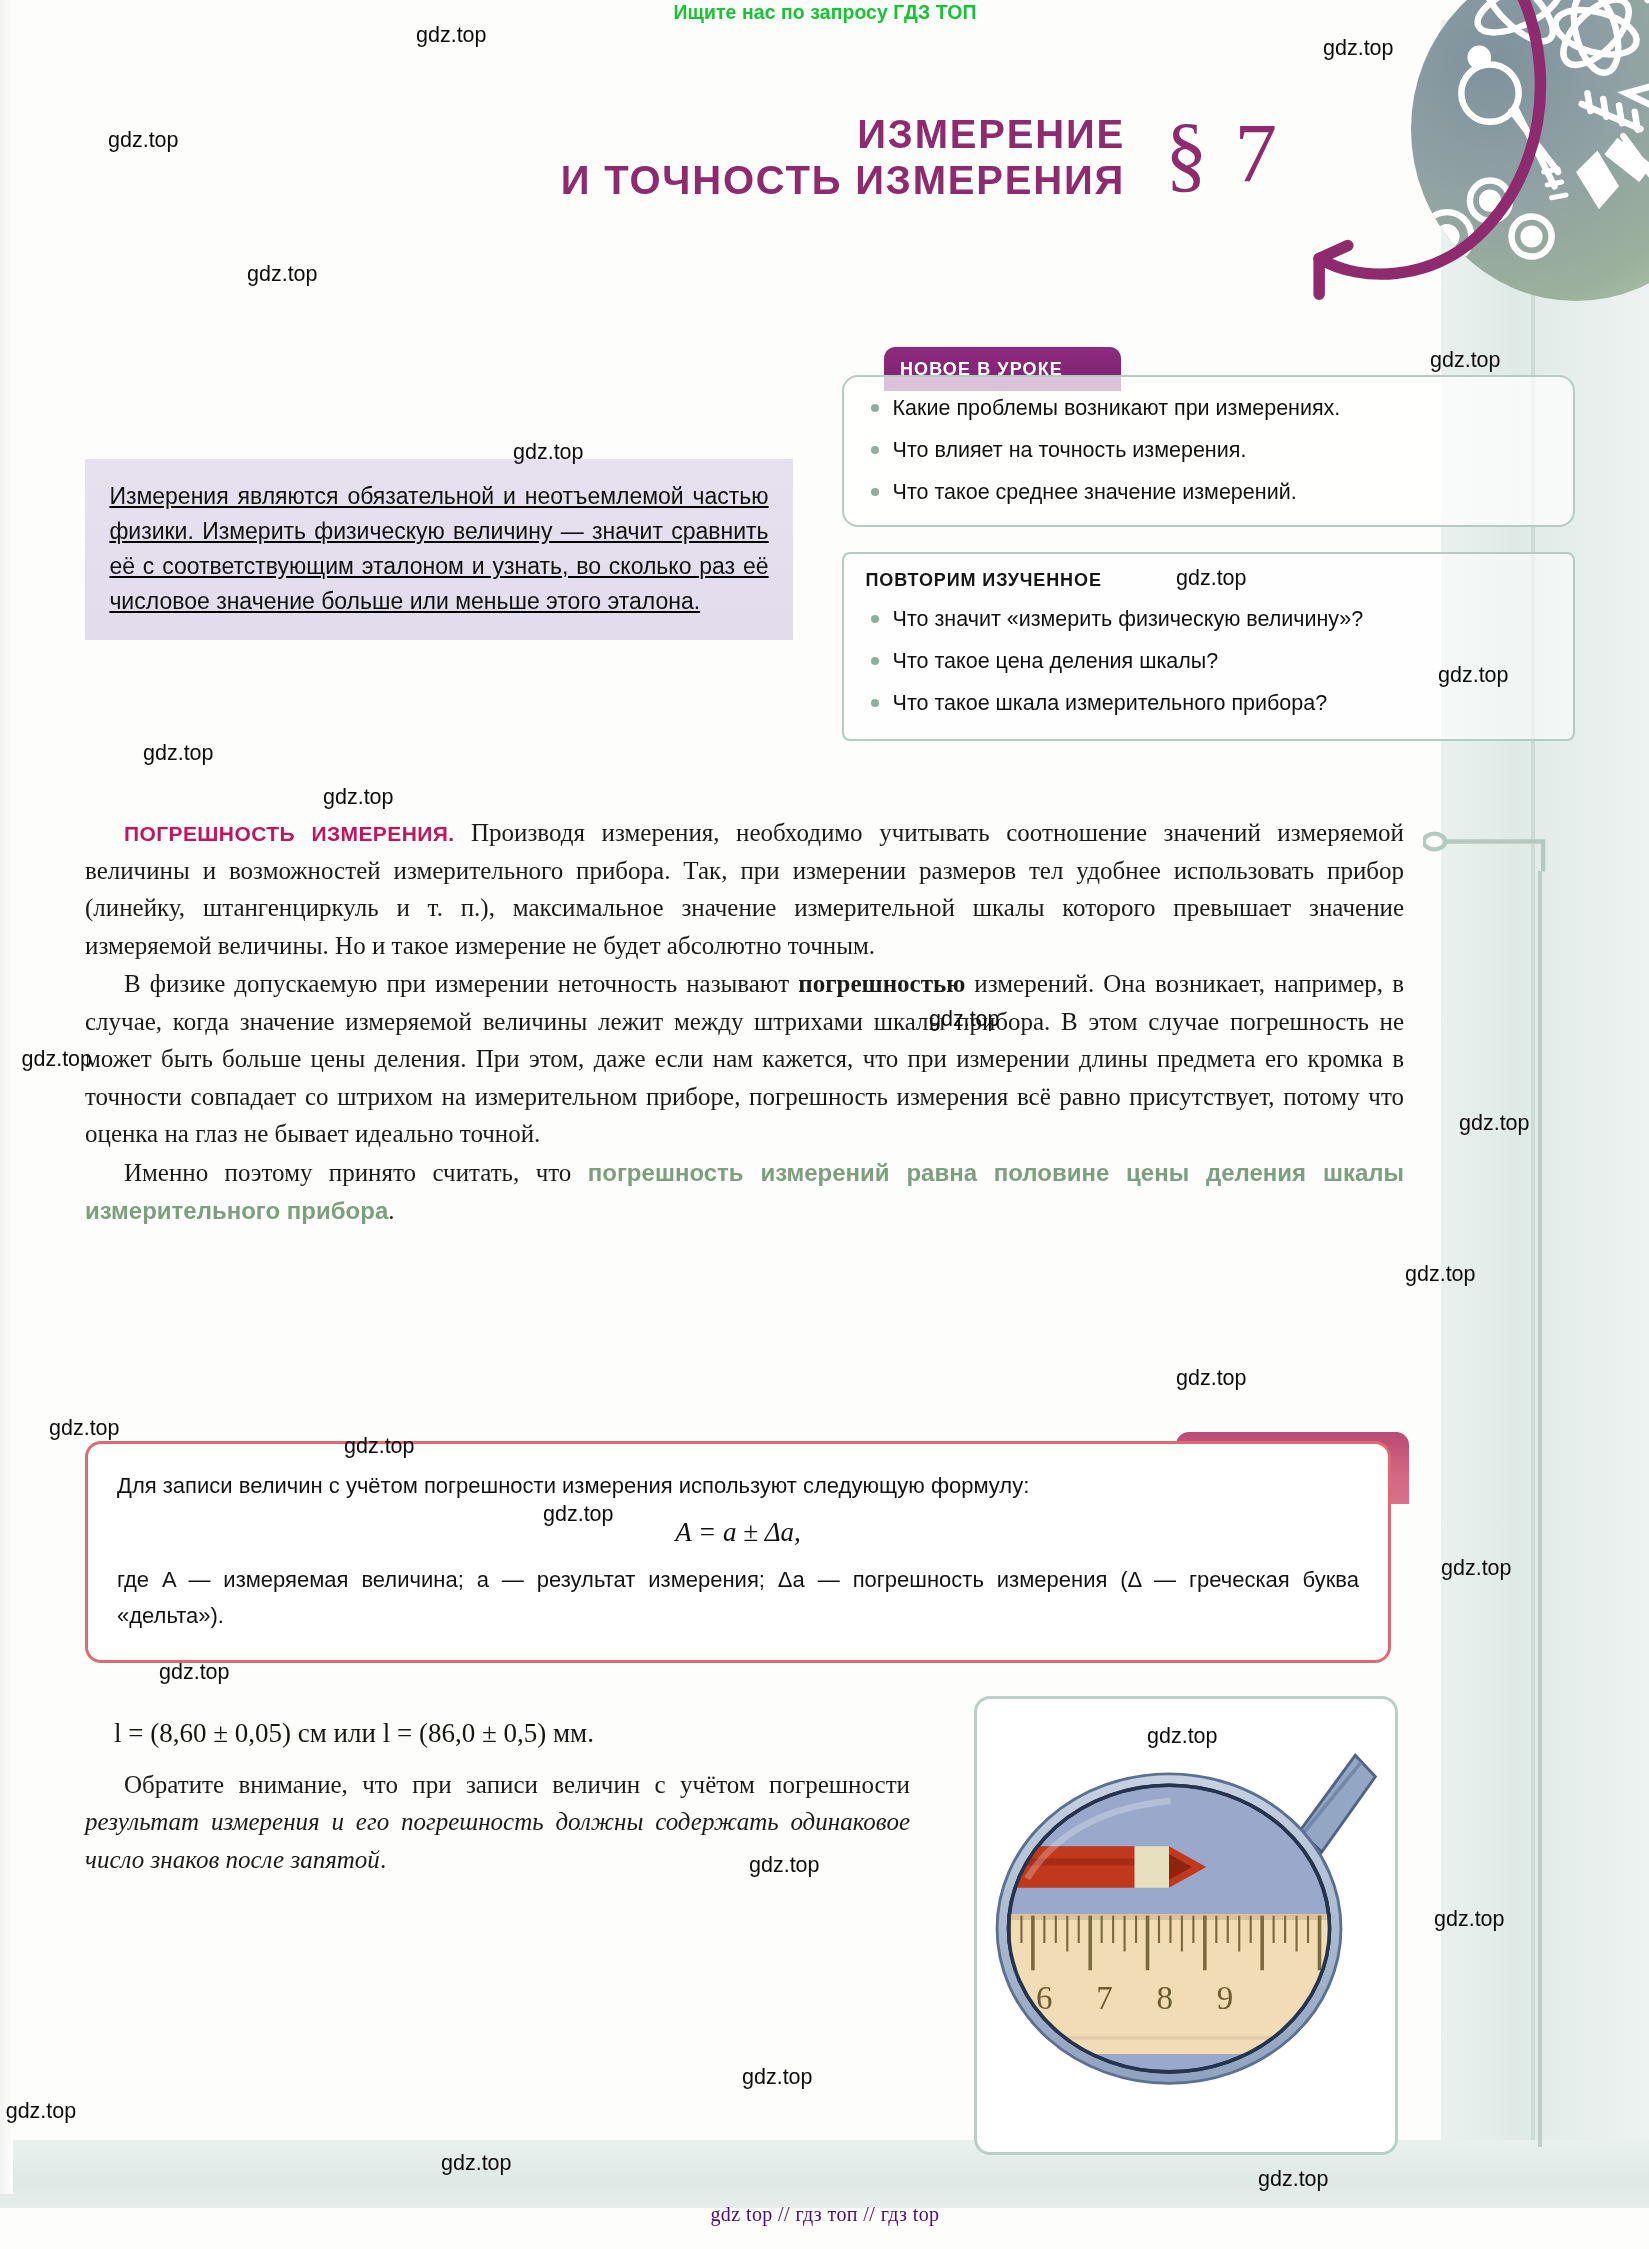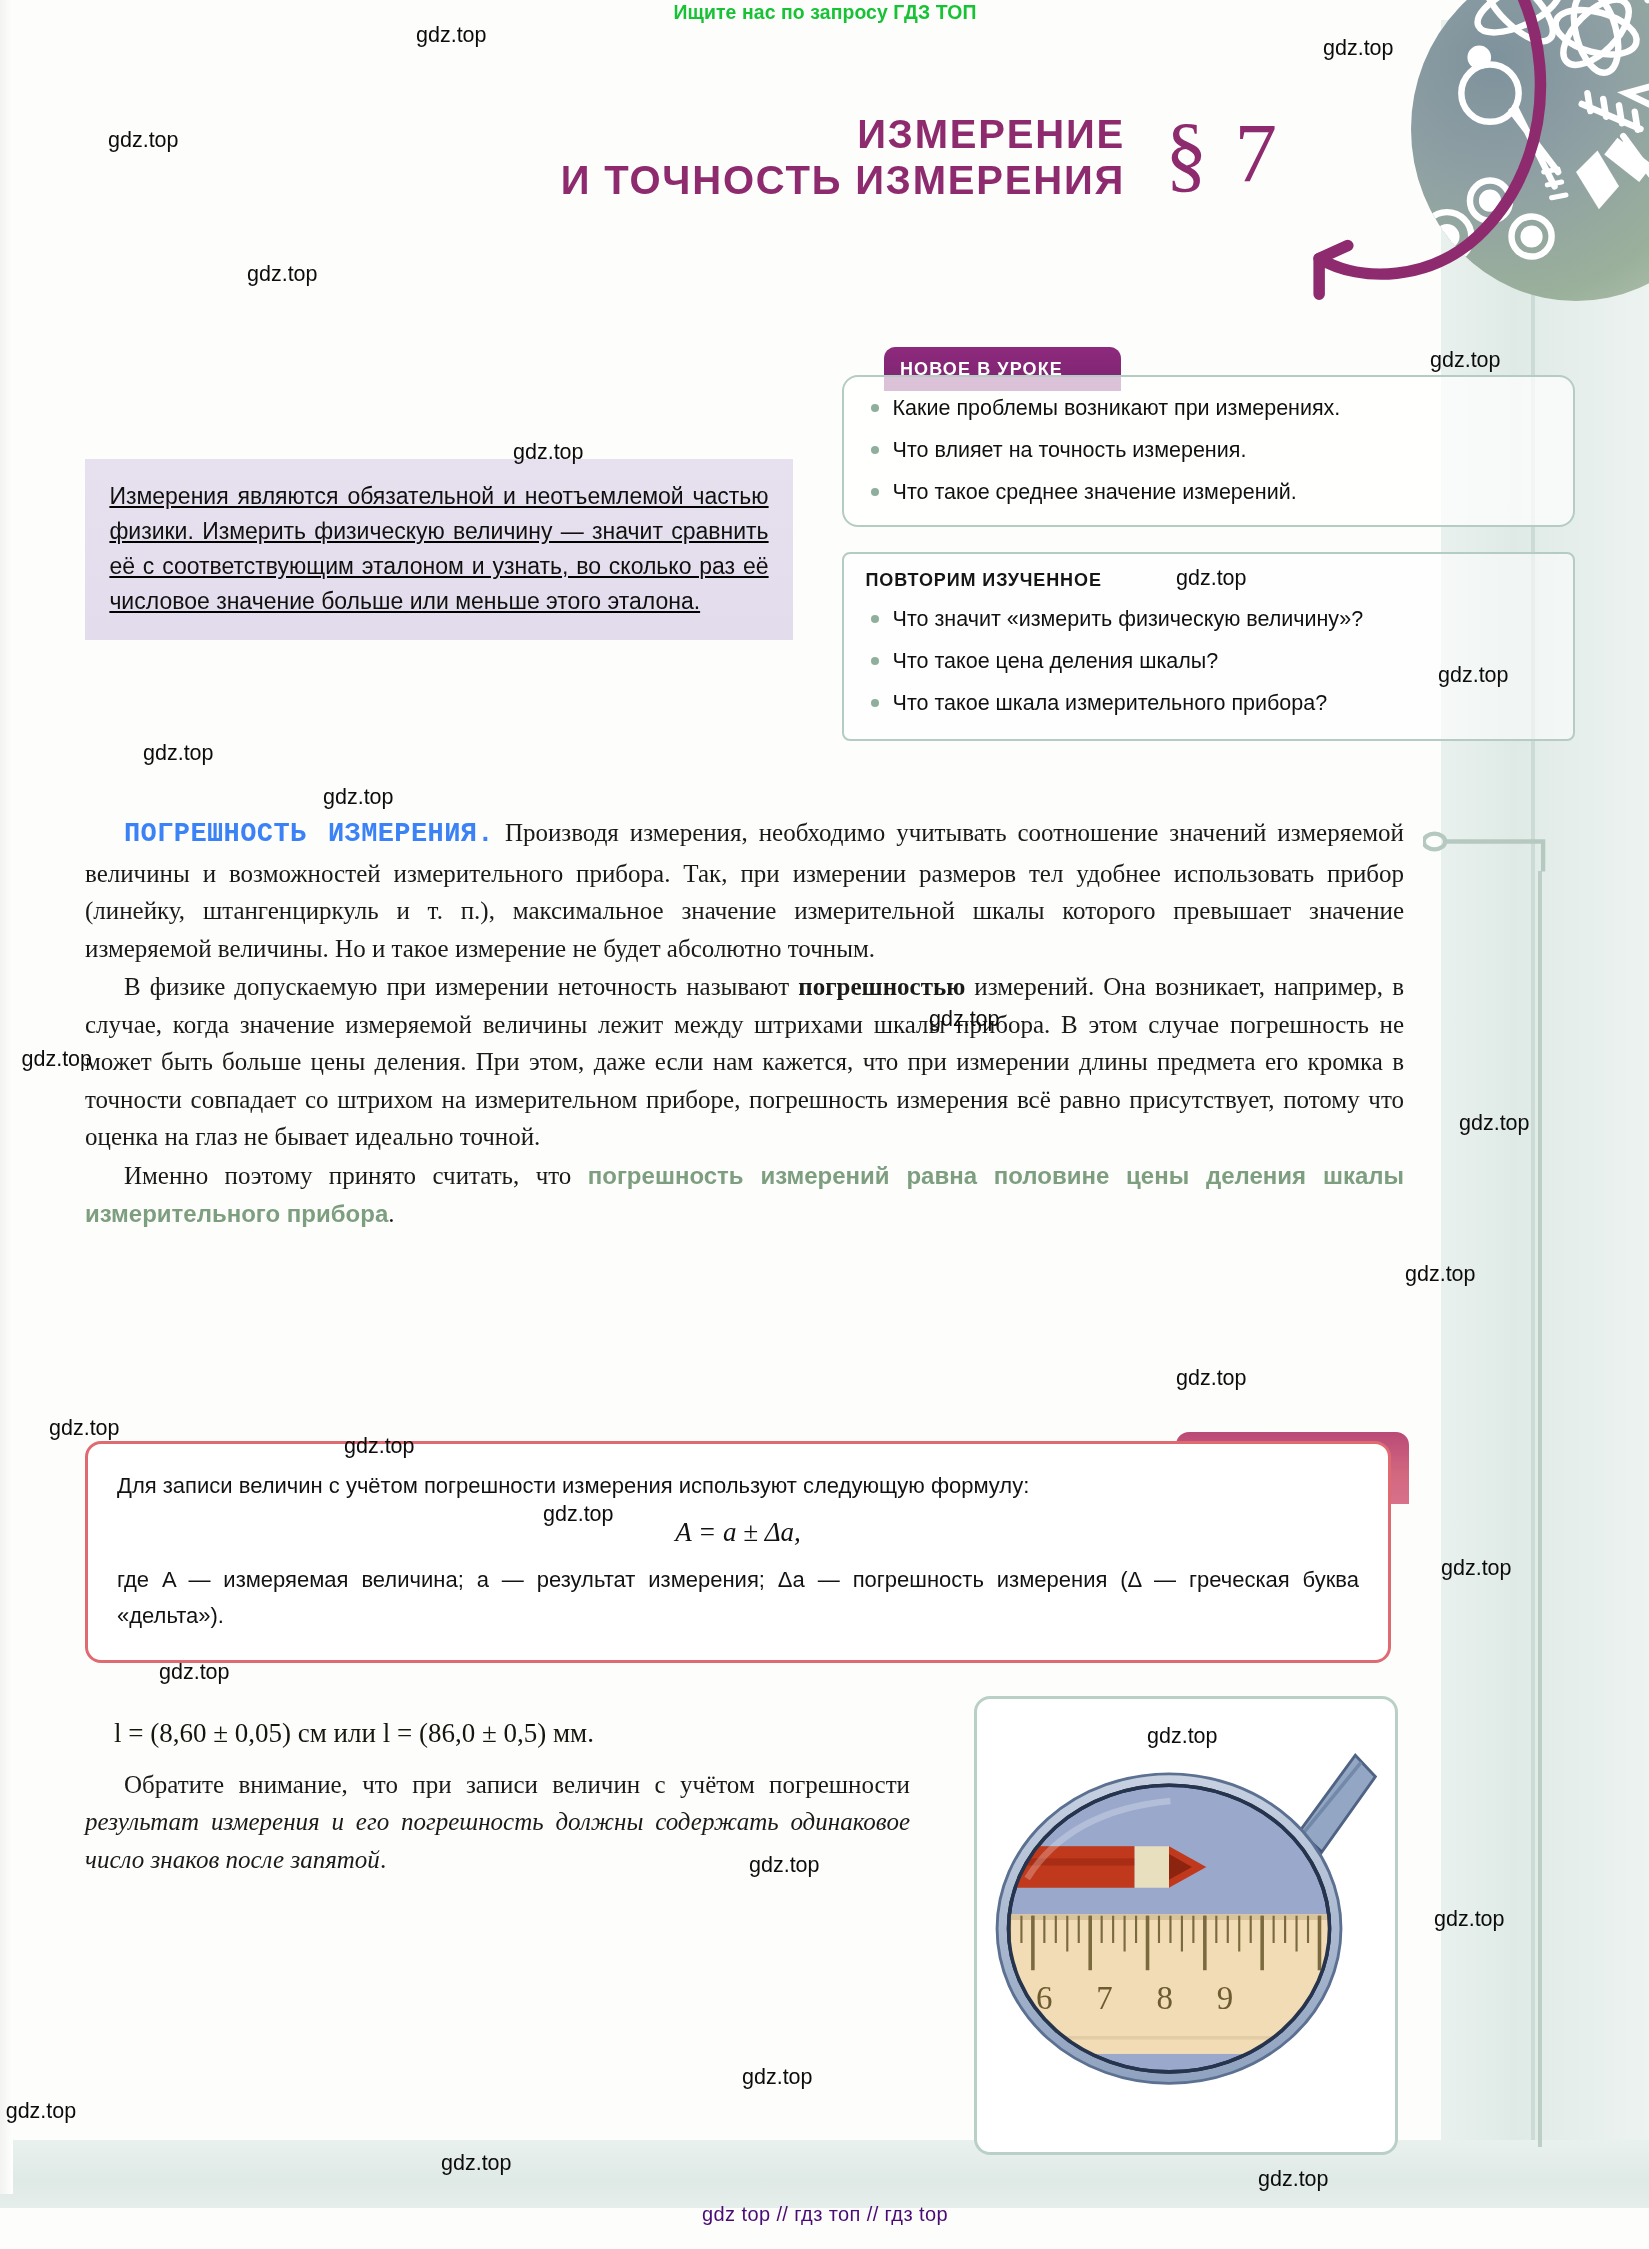--- a/index.html
+++ b/index.html
@@ -66,22 +66,22 @@
       text-align:justify;}
   ul.qlist li:last-child{margin-bottom:0;}
   ul.qlist li::before{content:"";position:absolute;left:8.6px;top:10.8px;width:8px;height:8px;
       border-radius:50%;background:#8fae9c;}
 
   
   .body-col{position:absolute;left:85px;top:814px;width:1319px;}
   .body-col p{margin:0 0 0 0;font-family:"Liberation Serif",serif;font-size:25px;line-height:1.5;
       text-align:justify;color:#1a1a18;text-indent:39px;}
   .body-col p.np{margin-top:1.4px;}
-  .lead-term{font-family:Liberation Mono, monospace;font-weight:bold;color:#3b82f6;
-      font-size:27px;letter-spacing:0.4px;}
+  .lead-term{font-family:Liberation Sans, sans-serif;font-weight:bold;color:#be185d;
+      font-size:21px;letter-spacing:0.4px;}
   b.bterm{font-weight:bold;}
   .green-hl{color:#7d9e7f;font-family:"Liberation Sans",sans-serif;font-weight:bold;font-size:24px;}
 
   
   .leader{position:absolute;left:1423px;top:830px;}
 
   
   .vazhno-tab{position:absolute;left:1176px;top:1432px;width:233px;height:72px;
       background:linear-gradient(180deg,#b94a77 0%,#d1667f 55%,#d9718a 100%);
       border-radius:13px 13px 0 0;}
@@ -107,21 +107,21 @@
   .ruler-formula{margin:18.6px 0 17px 0;font-family:"Liberation Serif",serif;font-size:27px;
       text-align:left;color:#16160f;text-indent:29px;}
   .low-col p.ital em{font-style:italic;}
 
   
   .figure{position:absolute;left:974px;top:1696px;width:424px;height:459px;
       border:3.6px solid #b9d0c6;border-radius:16px;background:#fff;box-sizing:border-box;overflow:hidden;}
 
   
   .footer{position:absolute;left:0;top:2203px;width:1650px;text-align:center;
-      font-family:Liberation Sans, sans-serif;font-size:20px;color:#4b0b76;letter-spacing:0.4px;}
+      font-family:Liberation Serif, serif;font-size:20px;color:#4b0b76;letter-spacing:0.4px;}
 
   
   .wm{position:absolute;font-family:"Liberation Sans",sans-serif;color:#0c0c0c;
       font-size:20px;white-space:nowrap;pointer-events:none;}
 </style>
 </head>
 <body>
 
 <div id="page">
 

